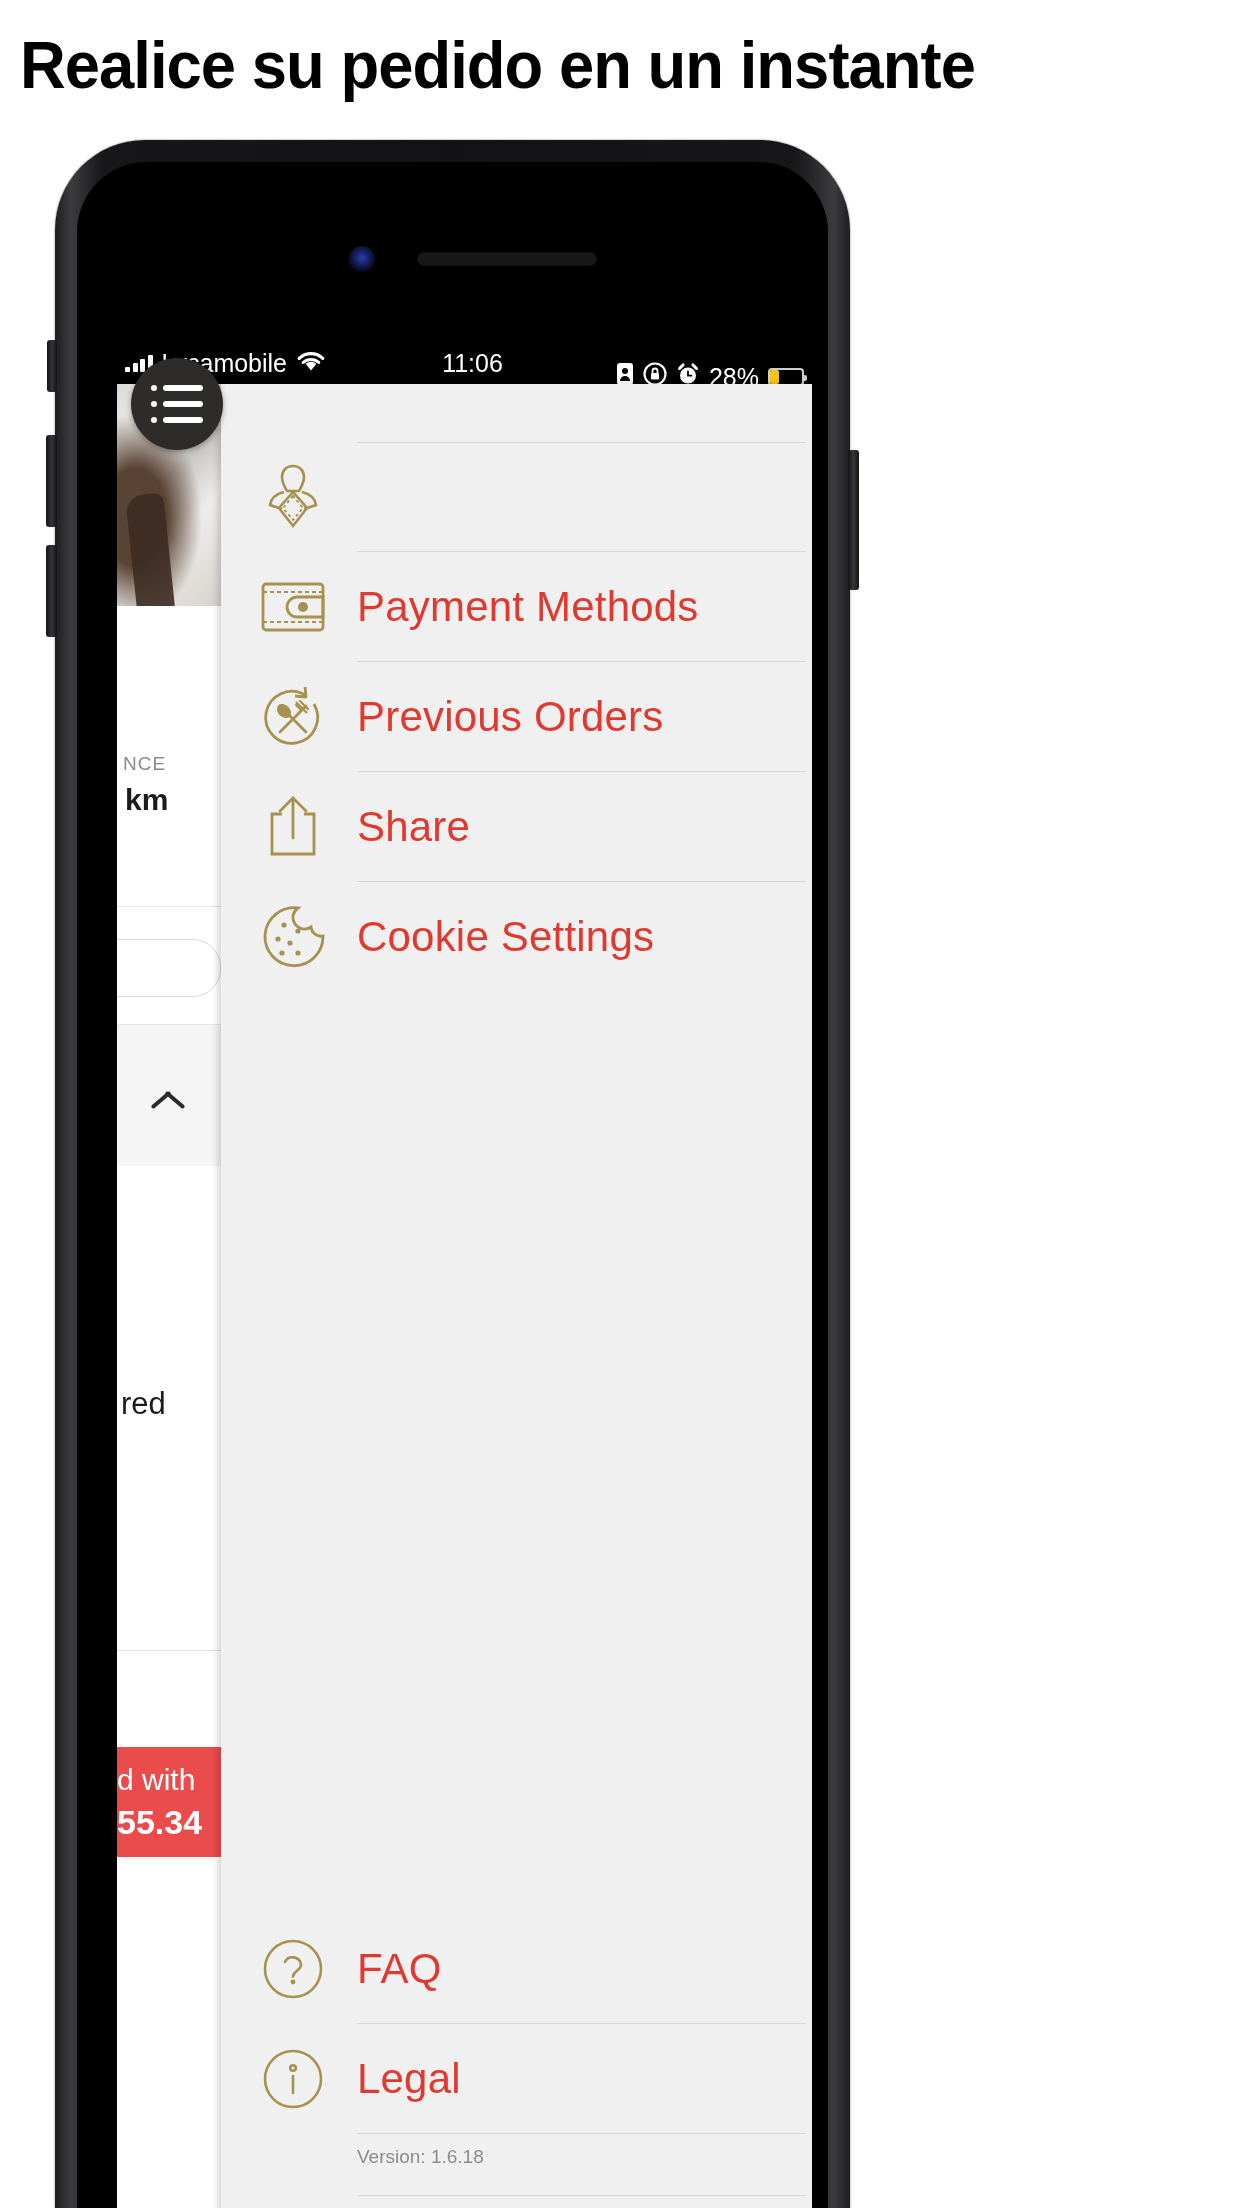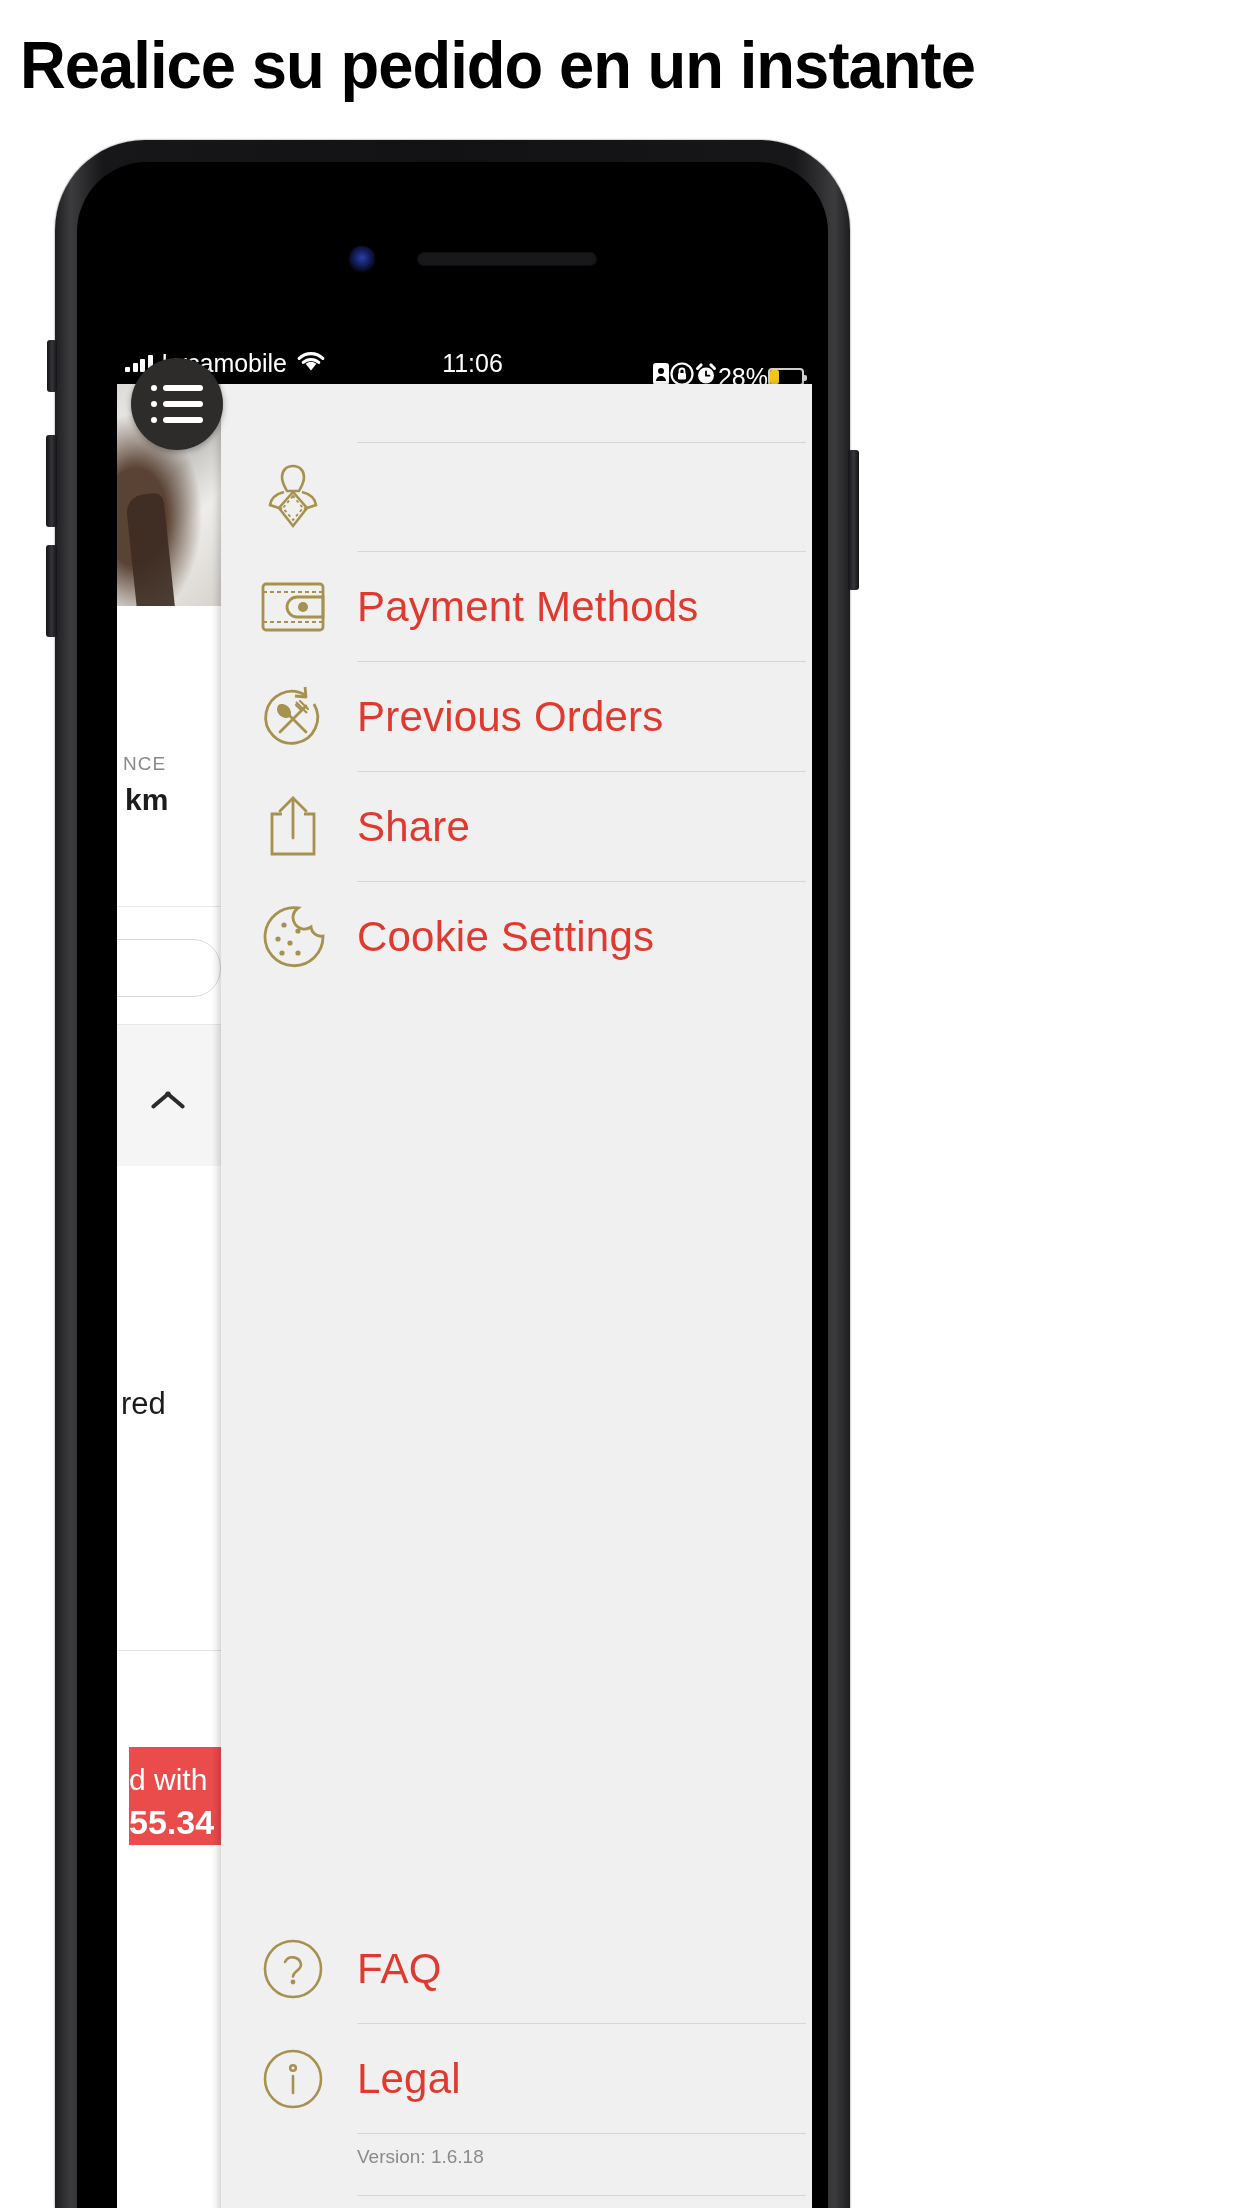--- a/index.html
+++ b/index.html
@@ -57,21 +57,21 @@
 
   
   .statusbar{
     position:absolute; left:0; top:0; width:695px; height:42px;
     background:#000; color:#fff;
     display:flex; align-items:center;
     font-size:25px; font-family:"Liberation Sans",sans-serif;
   }
   .sb-left{position:absolute; left:8px; display:flex; align-items:center; gap:9px;}
   .sb-center{position:absolute; left:8px; width:695px; text-align:center; font-weight:normal;}
-  .sb-right{position:absolute; right:8px; display:flex; align-items:center; margin-top:28px;}
+  .sb-right{position:absolute; right:8px; display:flex; align-items:center; gap:9px;margin-top:28px;}
   .sig{display:flex; align-items:flex-end; gap:2.5px; height:18px;}
   .sig i{display:block; width:5px; background:#fff; border-radius:1px;}
   .sig i:nth-child(1){height:5px;}
   .sig i:nth-child(2){height:9px;}
   .sig i:nth-child(3){height:13px;}
   .sig i:nth-child(4){height:17px;}
   .carrier{font-size:25px;}
   .batt-pct{font-size:25px;}
   .batt{
     width:36px;height:18px;border:2px solid #cfcfcf;border-radius:4px;
@@ -100,21 +100,21 @@
   .bg-chev{position:absolute;left:38px;top:700px;width:28px;height:28px;}
   .bg-chev::before,.bg-chev::after{
     content:"";position:absolute;top:14px;width:24px;height:4px;background:#2b2b2b;border-radius:2px;
   }
   .bg-chev::before{left:-6px;transform:rotate(-40deg);}
   .bg-chev::after{left:8px;transform:rotate(40deg);}
   .bg-white2{position:absolute;left:0;top:782px;width:104px;height:484px;background:#fff;}
   .bg-rated{position:absolute;left:4px;top:1002px;font-size:31px;color:#1c1c1c;}
   .bg-sep{position:absolute;left:0;top:1266px;width:104px;height:1px;background:#e3e3e3;}
   .bg-white3{position:absolute;left:0;top:1267px;width:104px;height:96px;background:#fff;}
-  .bg-redbar{position:absolute;left:12px;top:1363px;width:104px;height:98px;background:#ea4b4b;}
+  .bg-redbar{position:absolute;left:0;top:1363px;width:104px;height:110px;background:#ea4b4b;}
   .bg-redbar .l1{position:absolute;left:0;top:16px;font-size:30px;color:#fff;white-space:nowrap;}
   .bg-redbar .l2{position:absolute;left:0;top:56px;font-size:34px;font-weight:bold;color:#fff;white-space:nowrap;}
 
   
   .ham{
     position:absolute;left:14px;top:16px;width:92px;height:92px;border-radius:50%;
     background:#2e2c2b; display:flex;align-items:center;justify-content:center;
     box-shadow:0 2px 6px rgba(0,0,0,.35); z-index:6;
   }
   .ham-lines{position:relative;width:52px;height:38px;}

